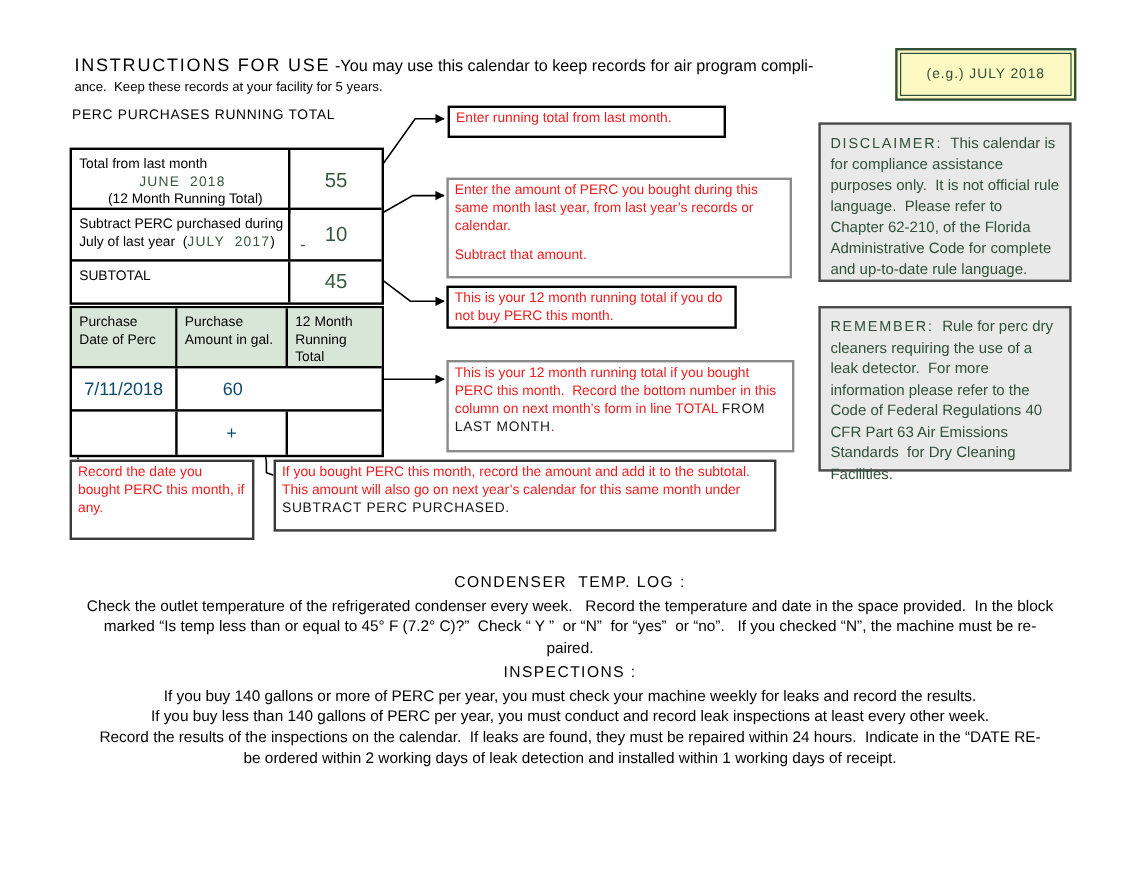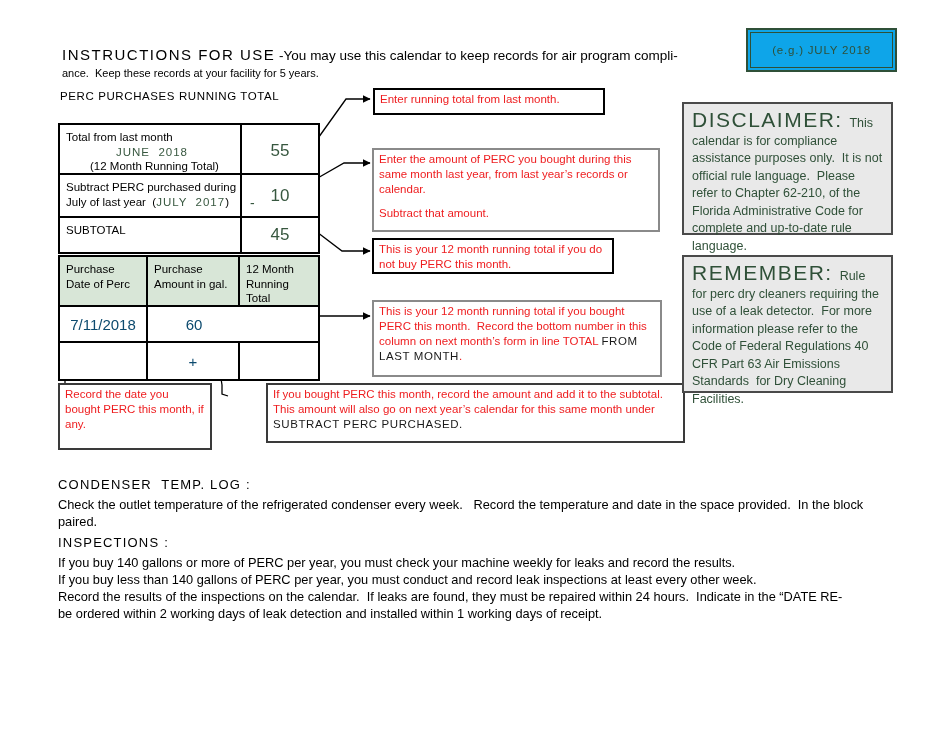--- a/index.html
+++ b/index.html
@@ -11,21 +11,21 @@
   .abs{position:absolute;}
   .prew{white-space:pre-wrap;}
 
   
   #header{left:62px;top:46px;width:700px;}
   #header .title{font-size:15px;letter-spacing:1.5px;}
   #header .body-txt{font-size:13.5px;}
   #header .line2{font-size:11px;margin-top:3px;}
 
   
-  #example-box{left:746px;top:28px;width:143px;height:36px;border:2px solid #2f5038;padding:2px;background:#0ea5e9;}
+  #example-box{left:746px;top:40px;width:143px;height:36px;border:2px solid #2f5038;padding:2px;background:#fef9c3;}
   #example-box .inner{border:1px solid #2f5038;width:100%;height:100%;box-sizing:border-box;
     display:flex;align-items:center;justify-content:center;color:#2f5038;font-size:11.5px;letter-spacing:0.8px;}
 
   #section-label{left:60px;top:90px;font-size:11.5px;letter-spacing:0.6px;}
 
   
   .tbl{border:2px solid #000;background:#fff;}
   .cell{box-sizing:border-box;}
   #summary-table{left:58px;top:123px;width:258px;}
   .srow{display:grid;grid-template-columns:182px 1fr;}
@@ -54,32 +54,32 @@
     padding:2px 5px;box-sizing:border-box;}
   .b-black{border:2px solid #000;}
   .b-gray{border:2px solid #8a8a8a;}
   .b-dark{border:2px solid #3a3a3a;}
   #callout-running-total{left:373px;top:88px;width:232px;height:27px;}
   #callout-subtract{left:372px;top:148px;width:288px;height:84px;}
   #callout-subtract .p2{margin-top:9px;}
   #callout-not-bought{left:372px;top:238px;width:242px;height:36px;}
   #callout-bought{left:372px;top:300px;width:290px;height:77px;}
   #callout-record-date{left:58px;top:383px;width:154px;height:67px;}
-  #callout-record-amount{left:228px;top:383px;width:419px;height:60px;margin-left:38px;}
+  #callout-record-amount{left:228px;top:383px;width:419px;height:60px;}
   .blacktext{color:#1a1a1a;letter-spacing:0.6px;}
 
   
   .graybox{position:absolute;background:#e9e9e9;border:2px solid #4a4a4a;box-sizing:border-box;
     color:#2f5038;padding:7px 8px;font-size:12.5px;line-height:17.5px;}
-  .graybox .gtitle{font-size:21px;letter-spacing:1.5px;}
+  .graybox .gtitle{font-size:12px;letter-spacing:1.5px;}
   #disclaimer-box{left:682px;top:102px;width:211px;height:133px;}
   #remember-box{left:682px;top:255px;width:211px;height:138px;}
 
   
-  #bottom-text{left:58px;top:476px;width:834px;font-size:12.8px;line-height:17.2px;}
+  #bottom-text{left:58px;top:476px;width:834px;font-size:12.8px;line-height:17.2px;text-align:center;}
   .blk-head{font-size:13px;letter-spacing:1.2px;margin-bottom:3px;}
   #inspections-head{margin-top:3px;}
 
   
   #connectors{left:0;top:0;pointer-events:none;}
 </style>
 </head>
 <body>
 
 <svg id="connectors" class="abs" width="950" height="735">
@@ -166,19 +166,20 @@
 
 <div id="callout-record-amount" class="callout b-dark prew"><span>If you bought PERC this month, record the amount and add it to the subtotal.  This amount will also go on next year’s calendar for this same month under </span><span class="blacktext">SUBTRACT PERC PURCHASED.</span></div>
 
 <div id="disclaimer-box" class="graybox prew"><span class="gtitle">DISCLAIMER:</span><span>  This calendar is for compliance assistance purposes only.  It is not official rule language.  Please refer to Chapter 62-210, of the Florida Administrative Code for complete and up-to-date rule language.</span></div>
 
 <div id="remember-box" class="graybox prew"><span class="gtitle">REMEMBER:</span><span>  Rule for perc dry cleaners requiring the use of a leak detector.  For more information please refer to the Code of Federal Regulations 40 CFR Part 63 Air Emissions Standards  for Dry Cleaning Facilities.</span></div>
 
 <div id="bottom-text" class="abs">
   <div class="blk-head prew">CONDENSER  TEMP. LOG :</div>
   <div class="prew">Check the outlet temperature of the refrigerated condenser every week.   Record the temperature and date in the space provided.  In the block</div>
+  <div class="prew">marked “Is temp less than or equal to 45° F (7.2° C)?”  Check “ Y ”  or “N”  for “yes”  or “no”.   If you checked “N”, the machine must be re-</div>
   <div class="prew">paired.</div>
   <div id="inspections-head" class="blk-head prew">INSPECTIONS :</div>
   <div class="prew">If you buy 140 gallons or more of PERC per year, you must check your machine weekly for leaks and record the results.</div>
   <div class="prew">If you buy less than 140 gallons of PERC per year, you must conduct and record leak inspections at least every other week.</div>
   <div class="prew">Record the results of the inspections on the calendar.  If leaks are found, they must be repaired within 24 hours.  Indicate in the “DATE RE-</div>
   <div class="prew">be ordered within 2 working days of leak detection and installed within 1 working days of receipt.</div>
 </div>
 
 </body></html>

